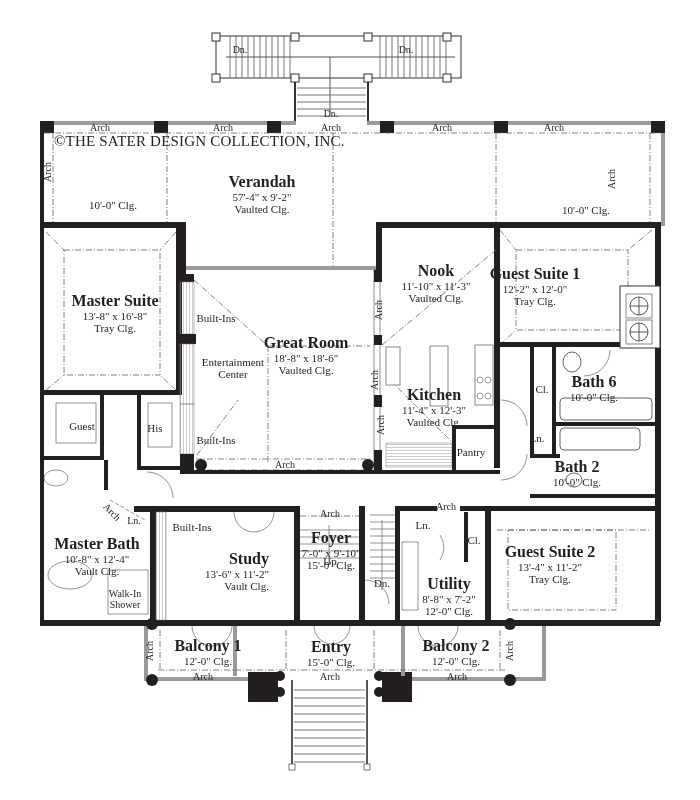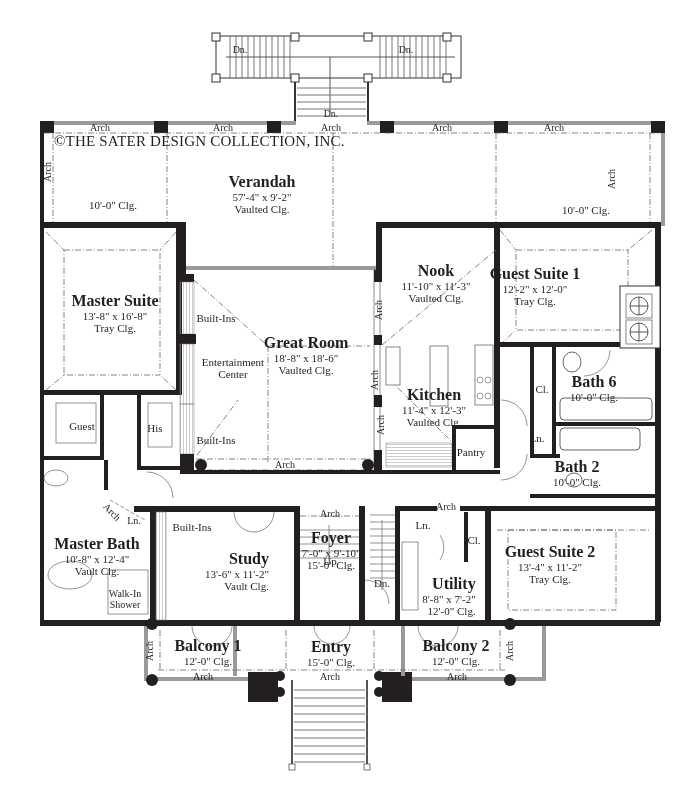--- a/index.html
+++ b/index.html
@@ -369,21 +369,21 @@
   <span class="rd">13'-6" x 11'-2"</span>
   <span class="rd">Vault Clg.</span>
 </div>
 
 <div class="lbl" style="left:331px;top:550px;">
   <span class="rn">Foyer</span>
   <span class="rd">7'-0" x 9'-10"</span>
   <span class="rd">15'-0" Clg.</span>
 </div>
 
-<div class="lbl" style="left:449px;top:596px;text-align:right;">
+<div class="lbl" style="left:449px;top:596px;">
   <span class="rn">Utility</span>
   <span class="rd">8'-8" x 7'-2"</span>
   <span class="rd">12'-0" Clg.</span>
 </div>
 
 <div class="lbl" style="left:550px;top:564px;">
   <span class="rn">Guest Suite 2</span>
   <span class="rd">13'-4" x 11'-2"</span>
   <span class="rd">Tray Clg.</span>
 </div>

